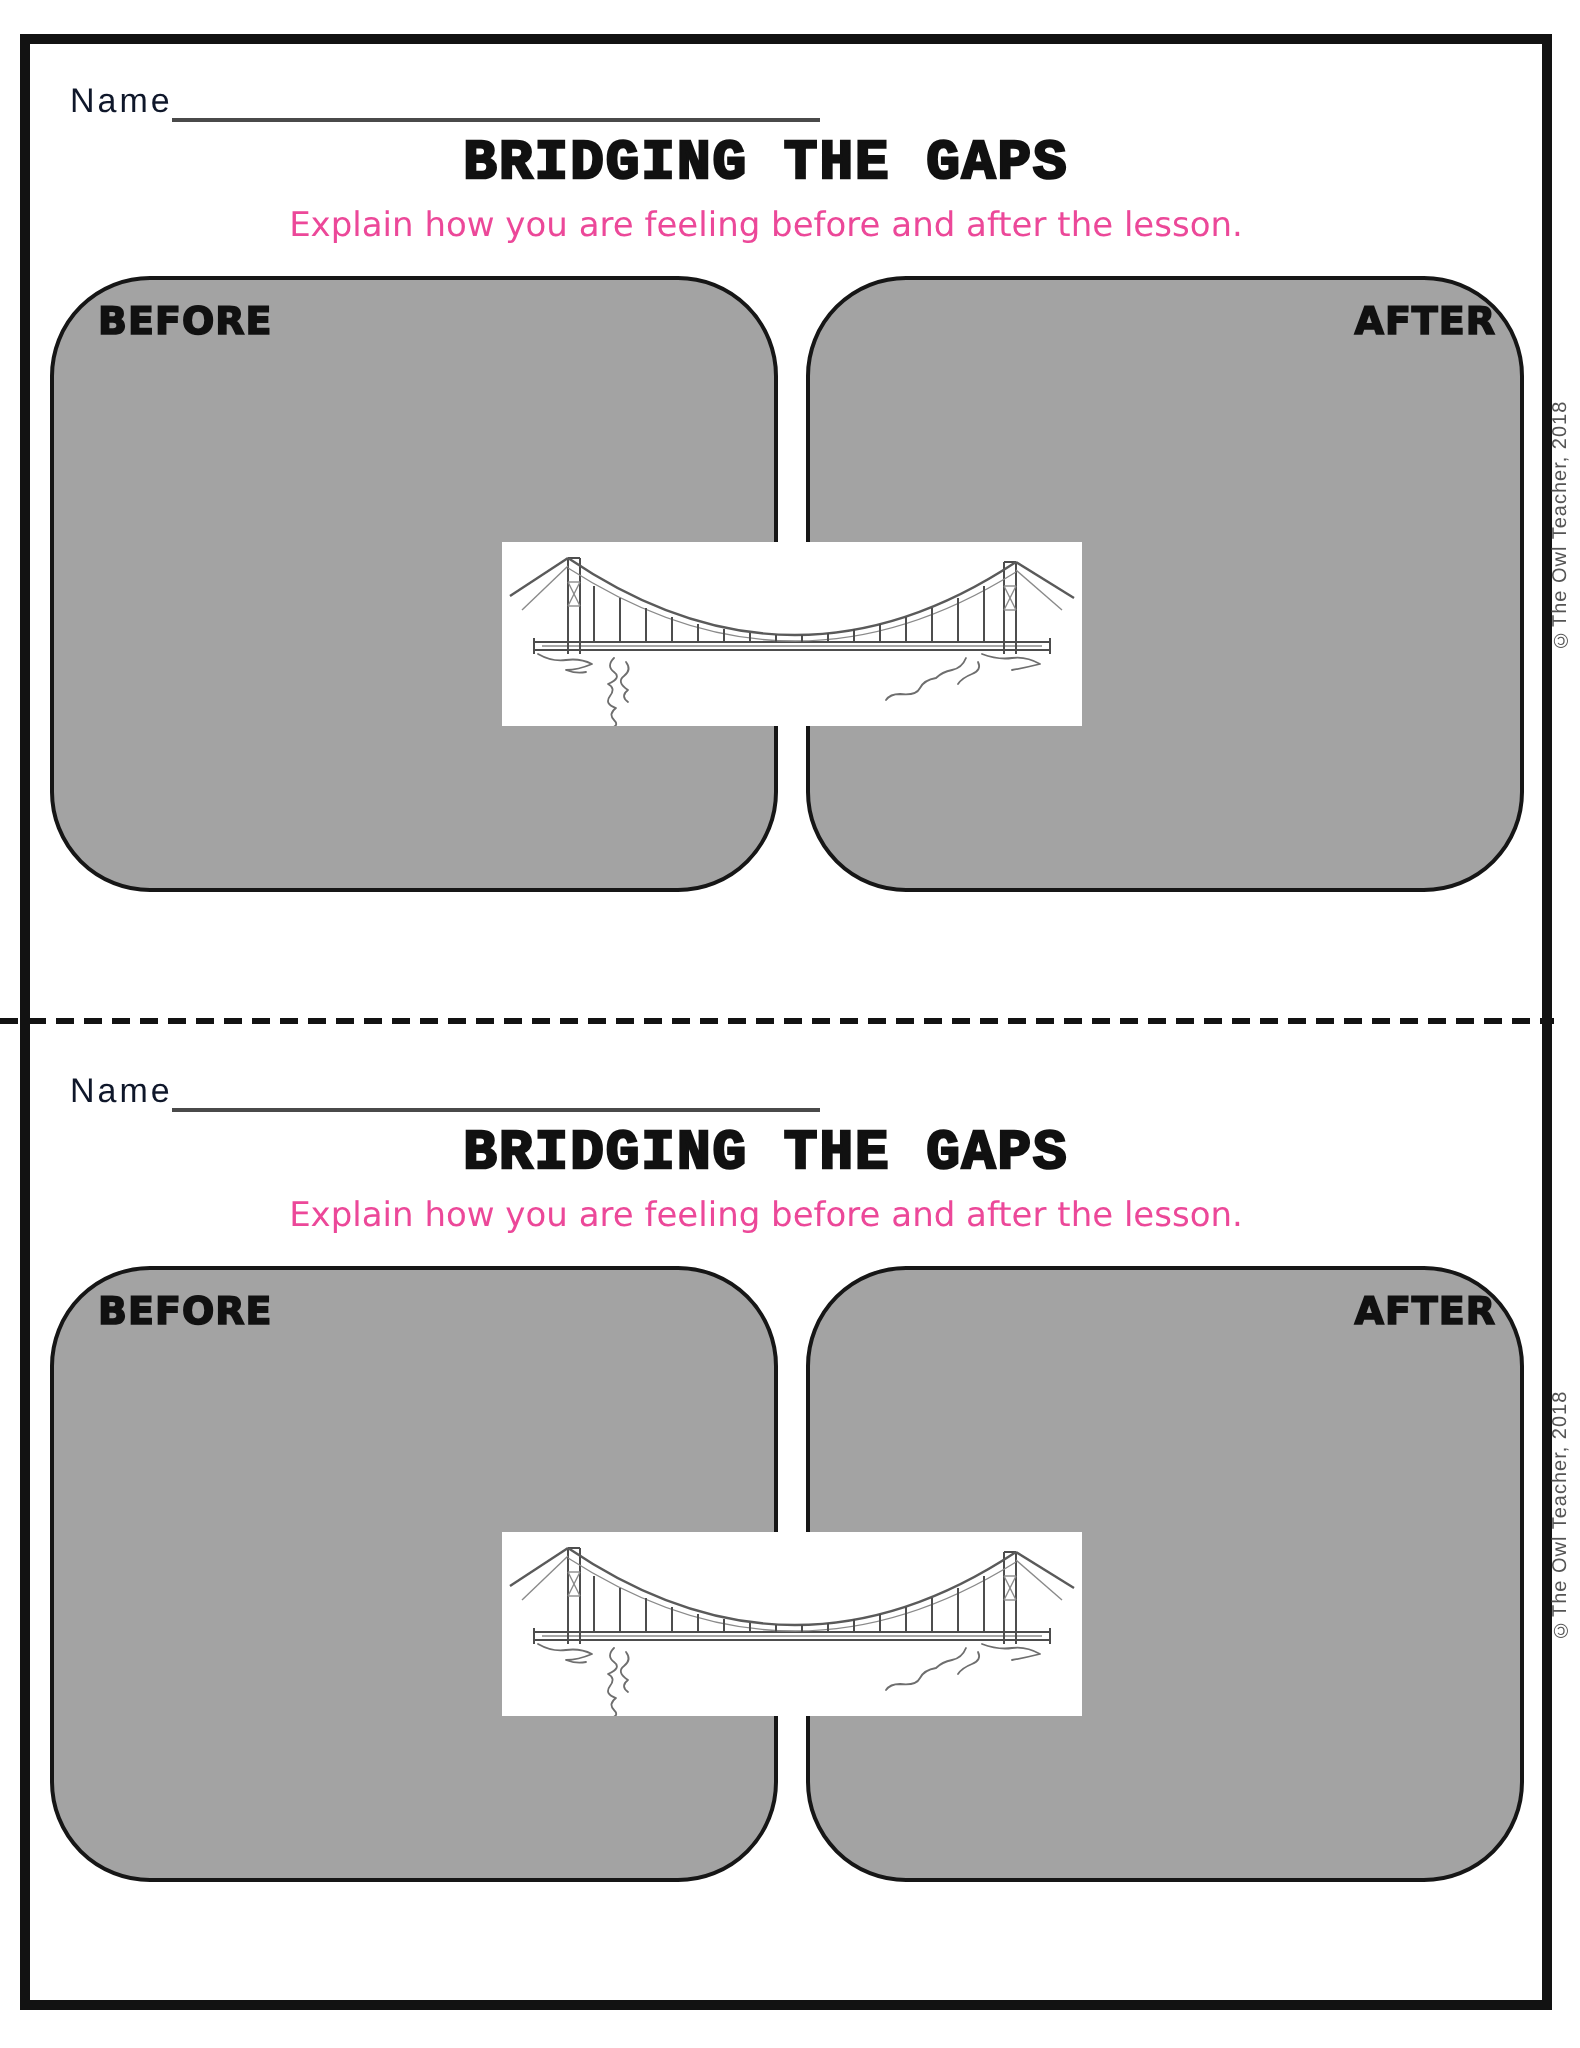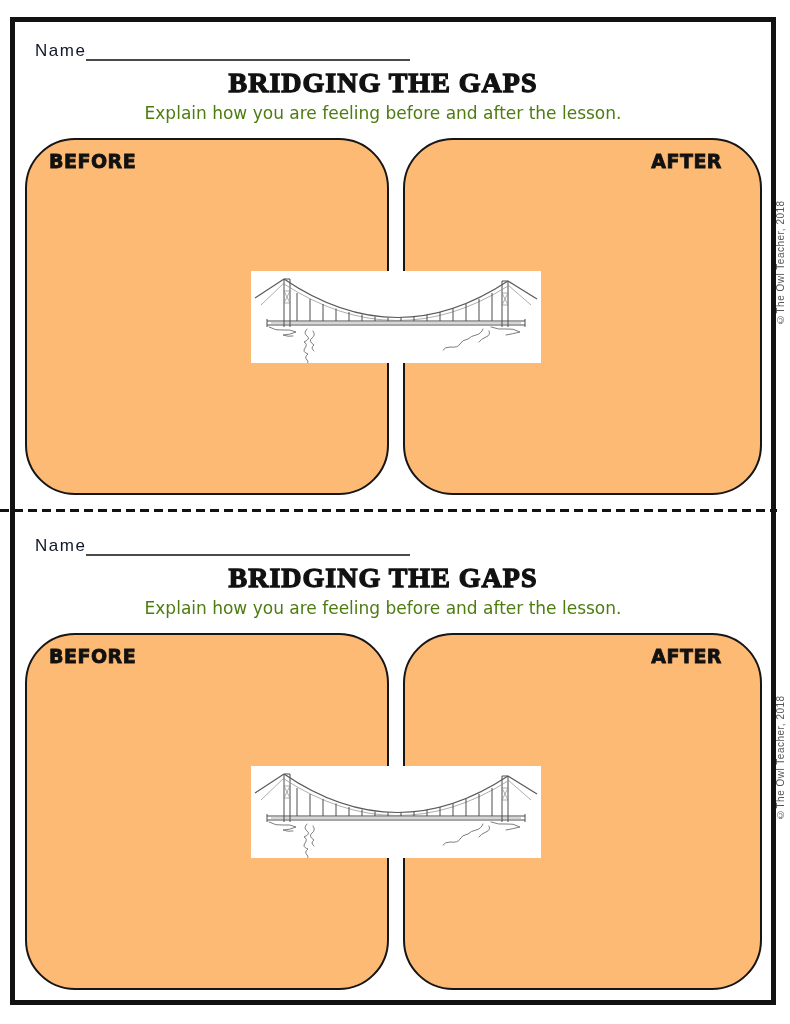--- a/index.html
+++ b/index.html
@@ -11,33 +11,33 @@
 
   .half{position:absolute;left:0;width:790px;height:494px;}
   .half.h1{top:17px;}
   .half.h2{top:512px;}
 
   .name-row{position:absolute;left:35px;top:24px;font-size:17px;letter-spacing:1.5px;color:#0f172a;}
   .name-line{position:absolute;left:86px;top:42px;width:324px;height:0;border-bottom:2px solid #4a4a4a;}
 
   .title{position:absolute;left:0;top:50px;width:766px;text-align:center;
     font-size:28px;font-weight:bold;letter-spacing:1px;color:#111;
-    -webkit-text-stroke:1.3px #111;font-family:Liberation Serif, serif;}
+    -webkit-text-stroke:1.3px #111;font-family:Liberation Mono, monospace;}
   .subtitle{position:absolute;left:0;top:86px;width:766px;text-align:center;
-    font-size:17px;color:#4d7c0f;font-family:"DejaVu Sans",sans-serif;}
-
-  .box{position:absolute;top:121px;height:357px;box-sizing:border-box;
-    border:2.5px solid #161616;border-radius:50px;background:#fdba74;text-align:right;}
+    font-size:17px;color:#ec4899;font-family:"DejaVu Sans",sans-serif;}
+
+  .box{position:absolute;top:121px;height:308px;box-sizing:border-box;
+    border:2.5px solid #161616;border-radius:50px;background:#a3a3a3;text-align:right;}
   .box.before{left:25px;width:364px;}
   .box.after{left:403px;width:359px;}
   .box-label{position:absolute;top:10px;font-size:19px;font-weight:bold;
     letter-spacing:.5px;-webkit-text-stroke:.8px #111;color:#111;
     font-family:"DejaVu Sans",sans-serif;}
   .box.before .box-label{left:22px;}
-  .box.after .box-label{right:38px;}
+  .box.after .box-label{right:12px;}
 
   .bridge{position:absolute;left:251px;top:254px;width:290px;height:92px;z-index:5;}
 
   .copyright{position:absolute;left:773px;top:158px;width:15px;height:150px;
     writing-mode:vertical-rl;transform:rotate(180deg);
     font-size:10px;letter-spacing:.5px;color:#555;line-height:15px;}
 
   .divider{position:absolute;top:509px;left:0;width:777px;height:3px;z-index:6;
     background:repeating-linear-gradient(90deg,#121212 0 9px,transparent 9px 14px);}
 

